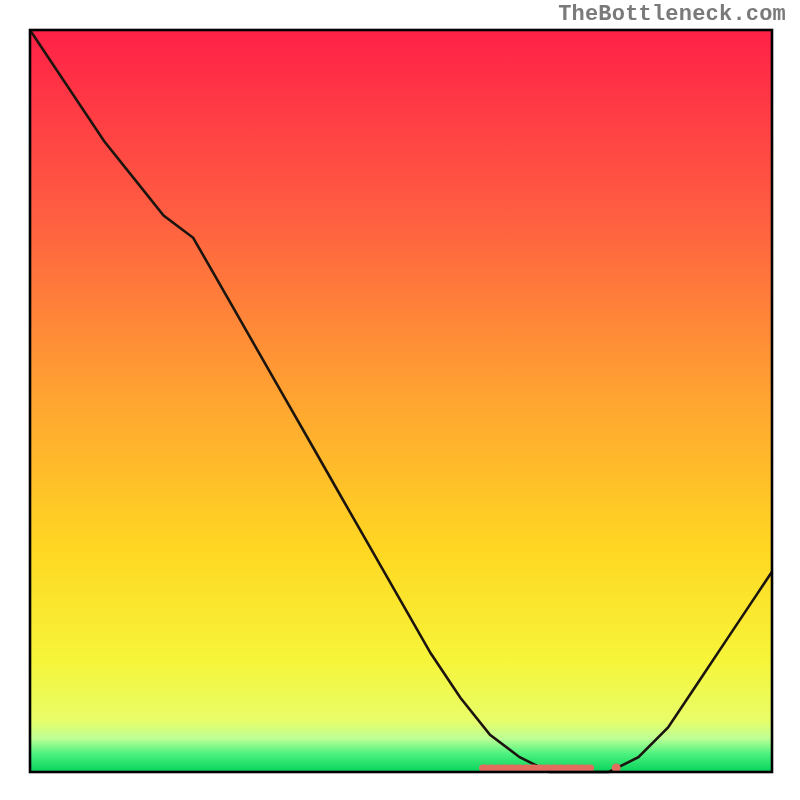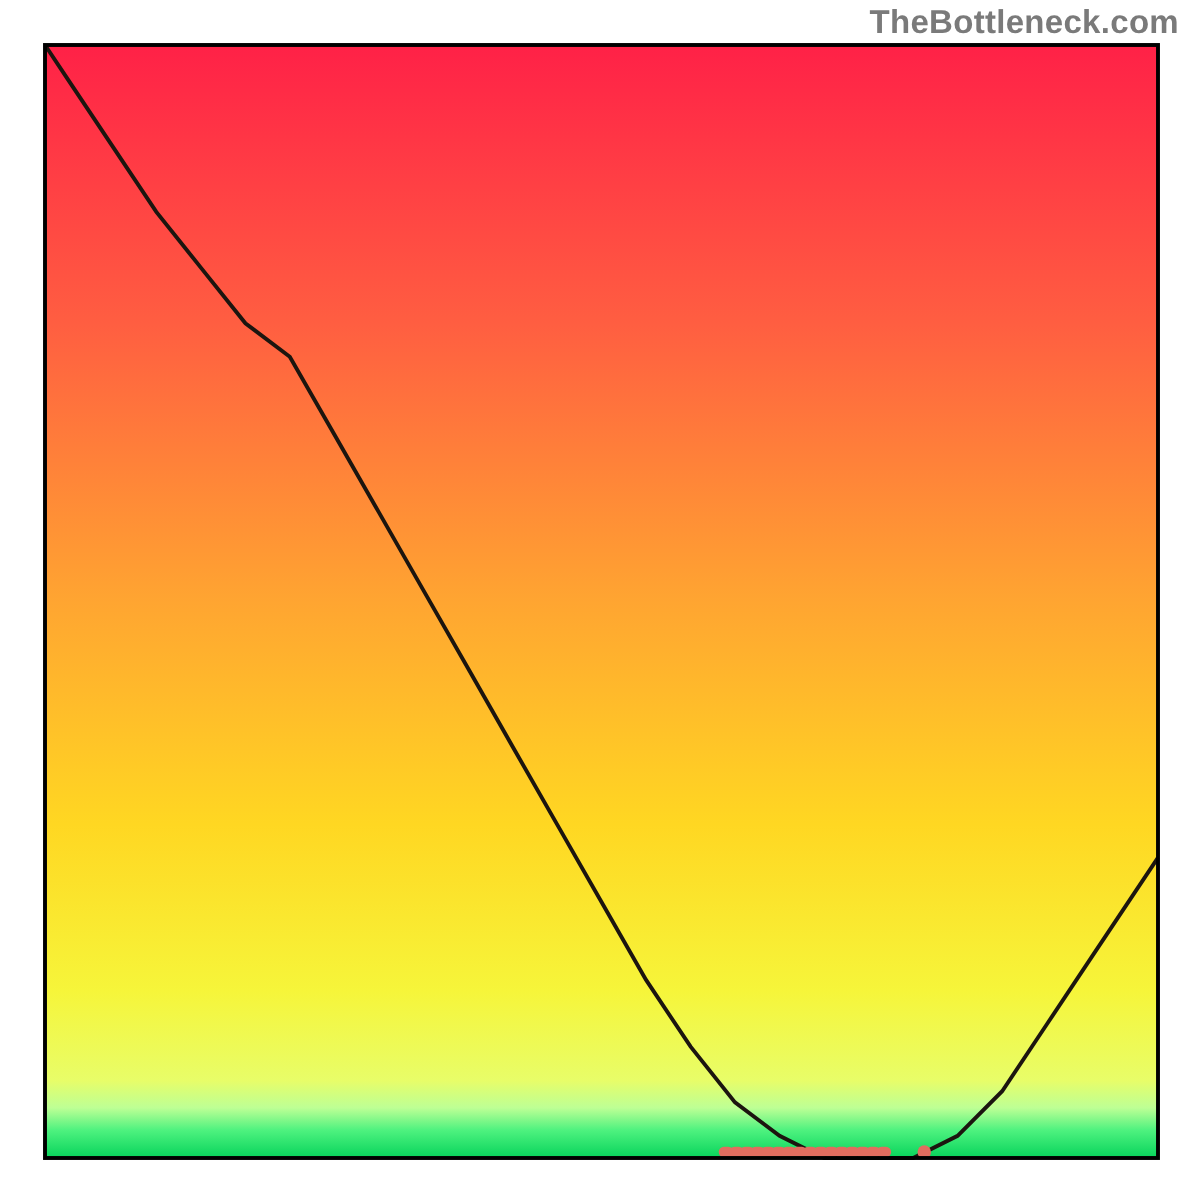--- a/index.html
+++ b/index.html
@@ -8,20 +8,21 @@
     width: 800px;
     height: 800px;
     background: #fff;
     font-family: Arial, Helvetica, sans-serif;
     overflow: hidden;
   }
   .wrap {
     position: relative;
     width: 800px;
     height: 800px;
+    font-family: Liberation Mono, monospace;
   }
   svg {
     display: block;
   }
   .watermark {
     position: absolute;
     top: 2px;
     right: 14px;
     font-size: 22px;
     font-weight: bold;

